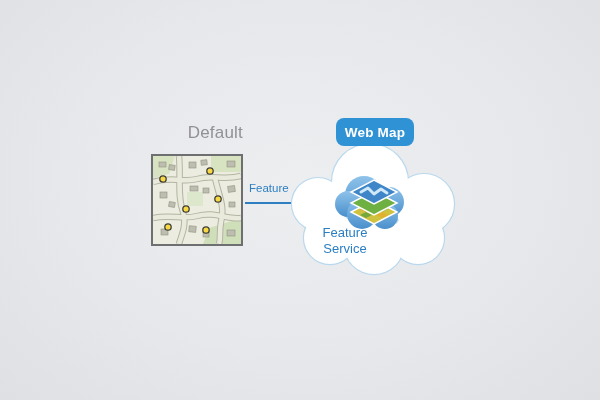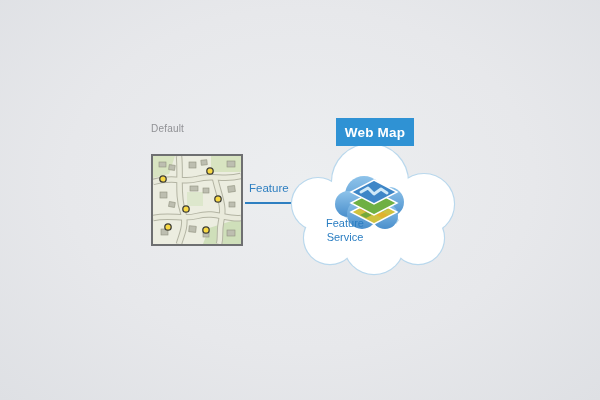--- a/index.html
+++ b/index.html
@@ -5,45 +5,45 @@
   html,body{margin:0;padding:0;}
   body{
     width:600px;height:400px;overflow:hidden;
     font-family:"Liberation Sans", sans-serif;
     background:radial-gradient(ellipse at 50% 45%, #eceef0 0%, #e7e8eb 55%, #dee0e4 100%);
   }
   #stage{position:relative;width:600px;height:400px;}
 
   .default-label{
     position:absolute;left:151px;top:123px;width:92px;
-    text-align:left;font-size:10px;color:#909195;letter-spacing:.2px;
+    text-align:right;font-size:17px;color:#909195;letter-spacing:.2px;
   }
   .map-thumb{
     position:absolute;left:151px;top:154px;width:92px;height:92px;
     border:2px solid #6e6f71;box-sizing:border-box;background:#ecede0;
   }
   .map-thumb svg{display:block;width:100%;height:100%;}
 
   .publish-label{
     position:absolute;left:249px;top:182px;
     font-size:11.5px;color:#2e7fc1;
   }
   .publish-arrow{position:absolute;left:243px;top:196px;}
 
   .cloud{position:absolute;left:286px;top:140px;}
 
   .web-map-badge{
     position:absolute;left:336px;top:118px;width:78px;height:28px;
-    background:#2f92d4;color:#ffffff;border-radius:0;
+    background:#2f92d4;color:#ffffff;border-radius:8px;
     display:flex;align-items:center;justify-content:center;
     font-size:13.5px;font-weight:600;letter-spacing:.2px;
   }
   .feature-service-label{
-    position:absolute;left:311px;top:217px;width:68px;
-    text-align:center;font-size:11px;line-height:1.25;color:#2b7ec2;
+    position:absolute;left:311px;top:225px;width:68px;
+    text-align:center;font-size:13px;line-height:1.25;color:#2b7ec2;
   }
 </style>
 </head>
 <body>
 
 <div id="stage">
 
   <div class="default-label">Default</div>
 
   <div class="map-thumb">

